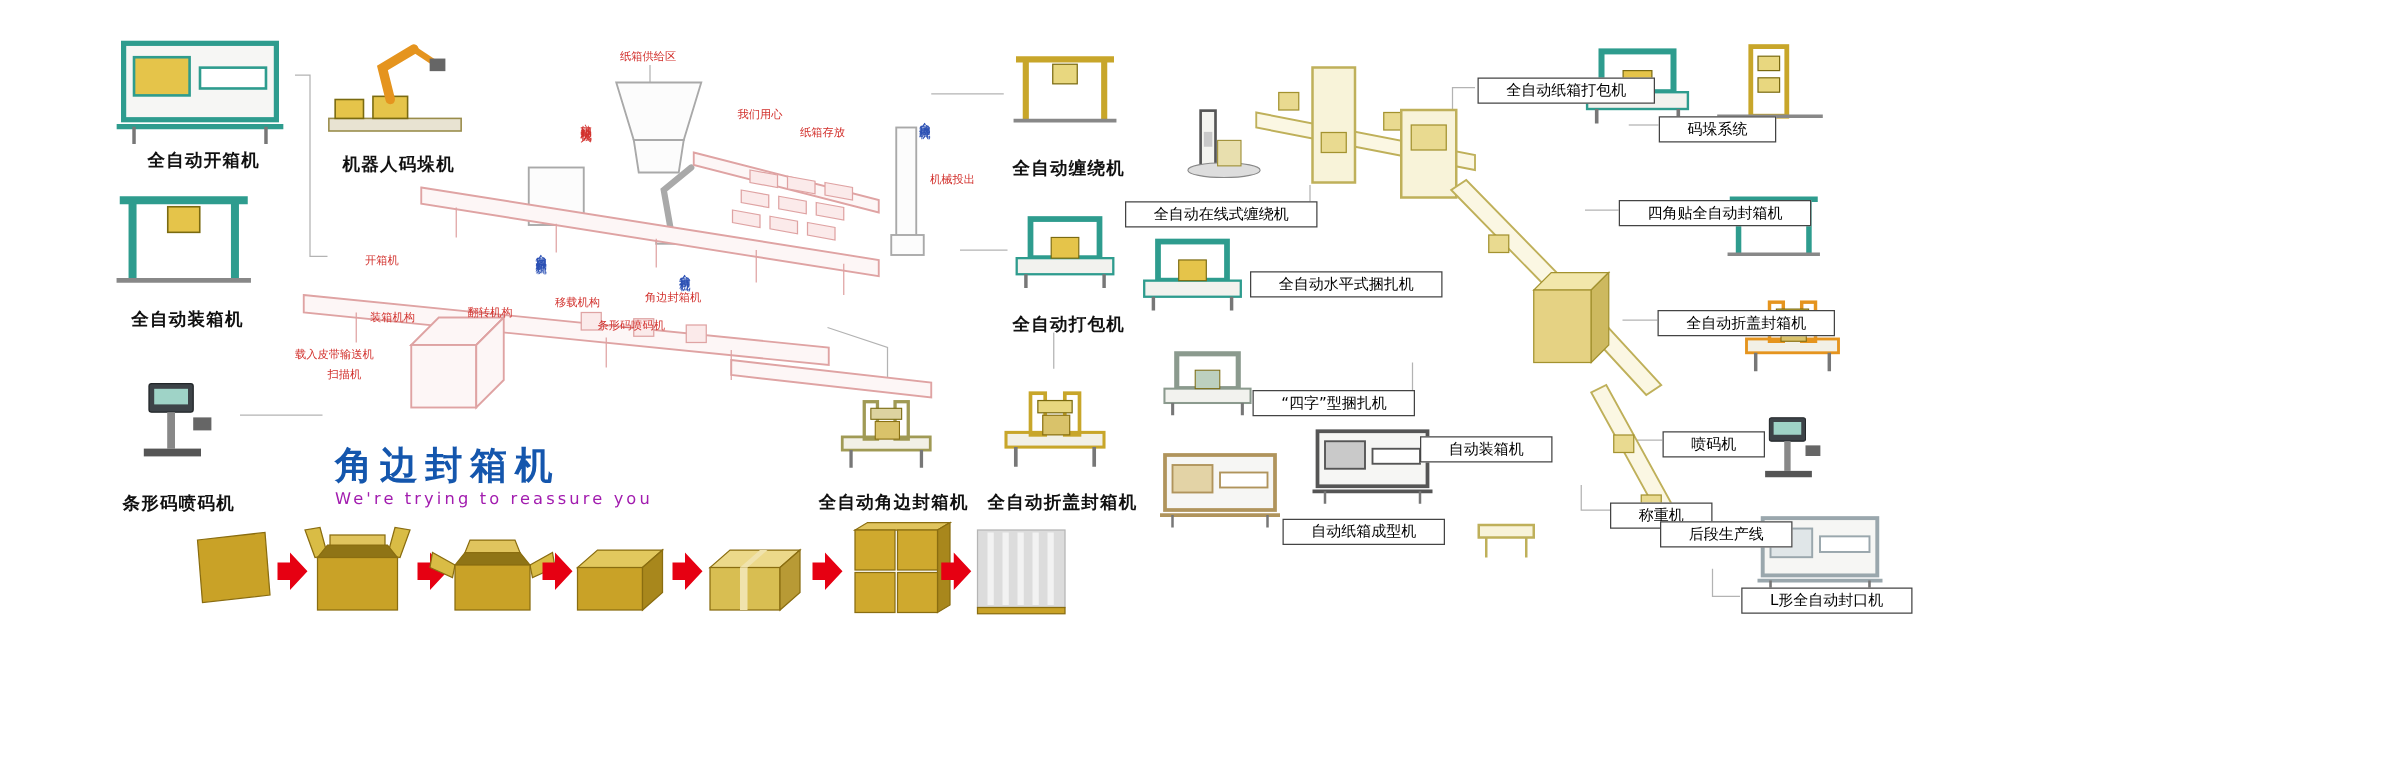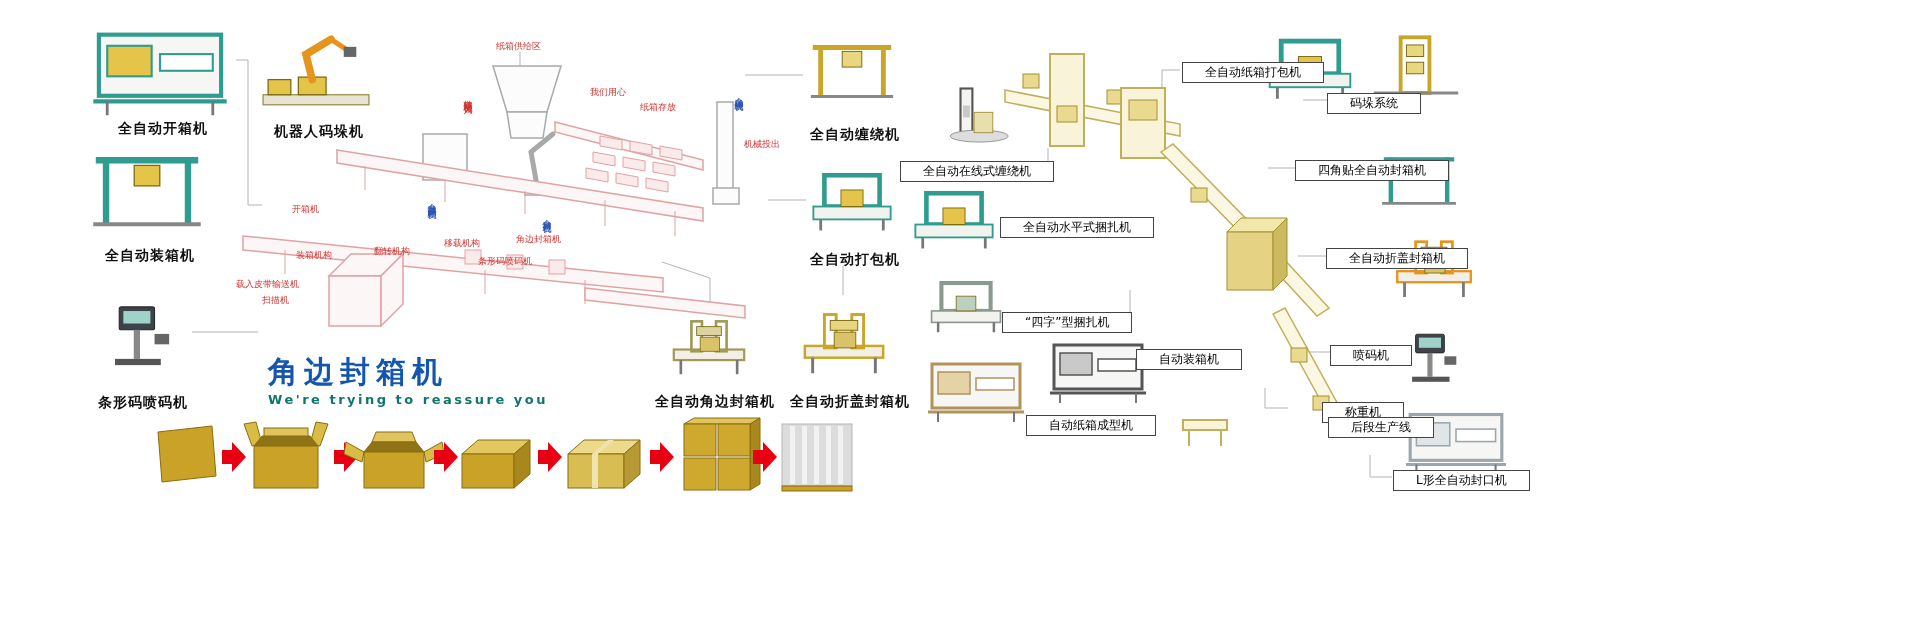--- a/index.html
+++ b/index.html
@@ -20,21 +20,21 @@
   .c-light{--f:#9aa7ad;--p:#e0e6e8}
   
   .m-label{position:absolute;font-size:14px;font-weight:bold;color:#111;white-space:nowrap;letter-spacing:1px}
   .box-label{position:absolute;font-size:12px;color:#000;background:#fff;border:1px solid #444;padding:1px 22px;white-space:nowrap}
   .d-label{position:absolute;font-size:9px;color:#d2302c;white-space:nowrap;line-height:1.1}
   .d-label.blue{color:#2b50b4}
   .d-label.vert{writing-mode:vertical-rl;text-orientation:upright;letter-spacing:1px}
   .slogan-cn{position:absolute;font-size:30px;font-weight:bold;letter-spacing:6px;white-space:nowrap}
   .slogan-blue{color:#1456ad}
   .slogan-red{color:#e60012}
-  .slogan-en{position:absolute;font-size:13px;font-weight:bold;color:#0f766e;letter-spacing:2.5px;white-space:nowrap}
+  .slogan-en{position:absolute;font-size:13px;font-weight:normal;color:#a21caf;letter-spacing:2.5px;white-space:nowrap}
   
   .pc{fill:#fdf6f6;stroke:#dfa3a3;stroke-width:1.5}
   .pbox{fill:#fbeaea;stroke:#dfa3a3;stroke-width:1}
   .gr{fill:#fcfcfc;stroke:#a9a9a9;stroke-width:1.5}
   .yc{fill:#fbf7e3;stroke:#bfb05a;stroke-width:1.5}
   .yf{fill:#f8f3d9;stroke:#bfb05a;stroke-width:2}
   .ybox{fill:#e9da90;stroke:#a3922f;stroke-width:1}
   .ybox2{fill:#e5d283;stroke:#a3922f;stroke-width:1}
   .yboxt{fill:#f2e7ab;stroke:#a3922f;stroke-width:1}
   .yboxs{fill:#cdb95f;stroke:#a3922f;stroke-width:1}
@@ -360,21 +360,21 @@
   <div class="box-label" style="left:900px;top:161px">全自动在线式缠绕机</div>
   <div class="box-label" style="left:1000px;top:217px">全自动水平式捆扎机</div>
   <div class="box-label" style="left:1002px;top:312px">“四字”型捆扎机</div>
   <div class="box-label" style="left:1026px;top:415px">自动纸箱成型机</div>
   <div class="box-label" style="left:1136px;top:349px">自动装箱机</div>
   <div class="box-label" style="left:1182px;top:62px">全自动纸箱打包机</div>
   <div class="box-label" style="left:1327px;top:93px">码垛系统</div>
   <div class="box-label" style="left:1295px;top:160px">四角贴全自动封箱机</div>
   <div class="box-label" style="left:1326px;top:248px">全自动折盖封箱机</div>
   <div class="box-label" style="left:1330px;top:345px">喷码机</div>
-  <div class="box-label" style="left:1322px;top:402px">称重机</div>
+  <div class="box-label" style="left:1288px;top:402px">称重机</div>
   <div class="box-label" style="left:1328px;top:417px">后段生产线</div>
   <div class="box-label" style="left:1393px;top:470px">L形全自动封口机</div>
 
   <span class="d-label" style="left:496px;top:42px">纸箱供给区</span>
   <span class="d-label" style="left:590px;top:88px">我们用心</span>
   <span class="d-label" style="left:640px;top:103px">纸箱存放</span>
   <span class="d-label vert" style="left:462px;top:92px">六轴码垛机械人</span>
   <span class="d-label vert blue" style="left:733px;top:90px">全自动缠绕机</span>
   <span class="d-label" style="left:744px;top:140px">机械投出</span>
   <span class="d-label" style="left:292px;top:205px">开箱机</span>

